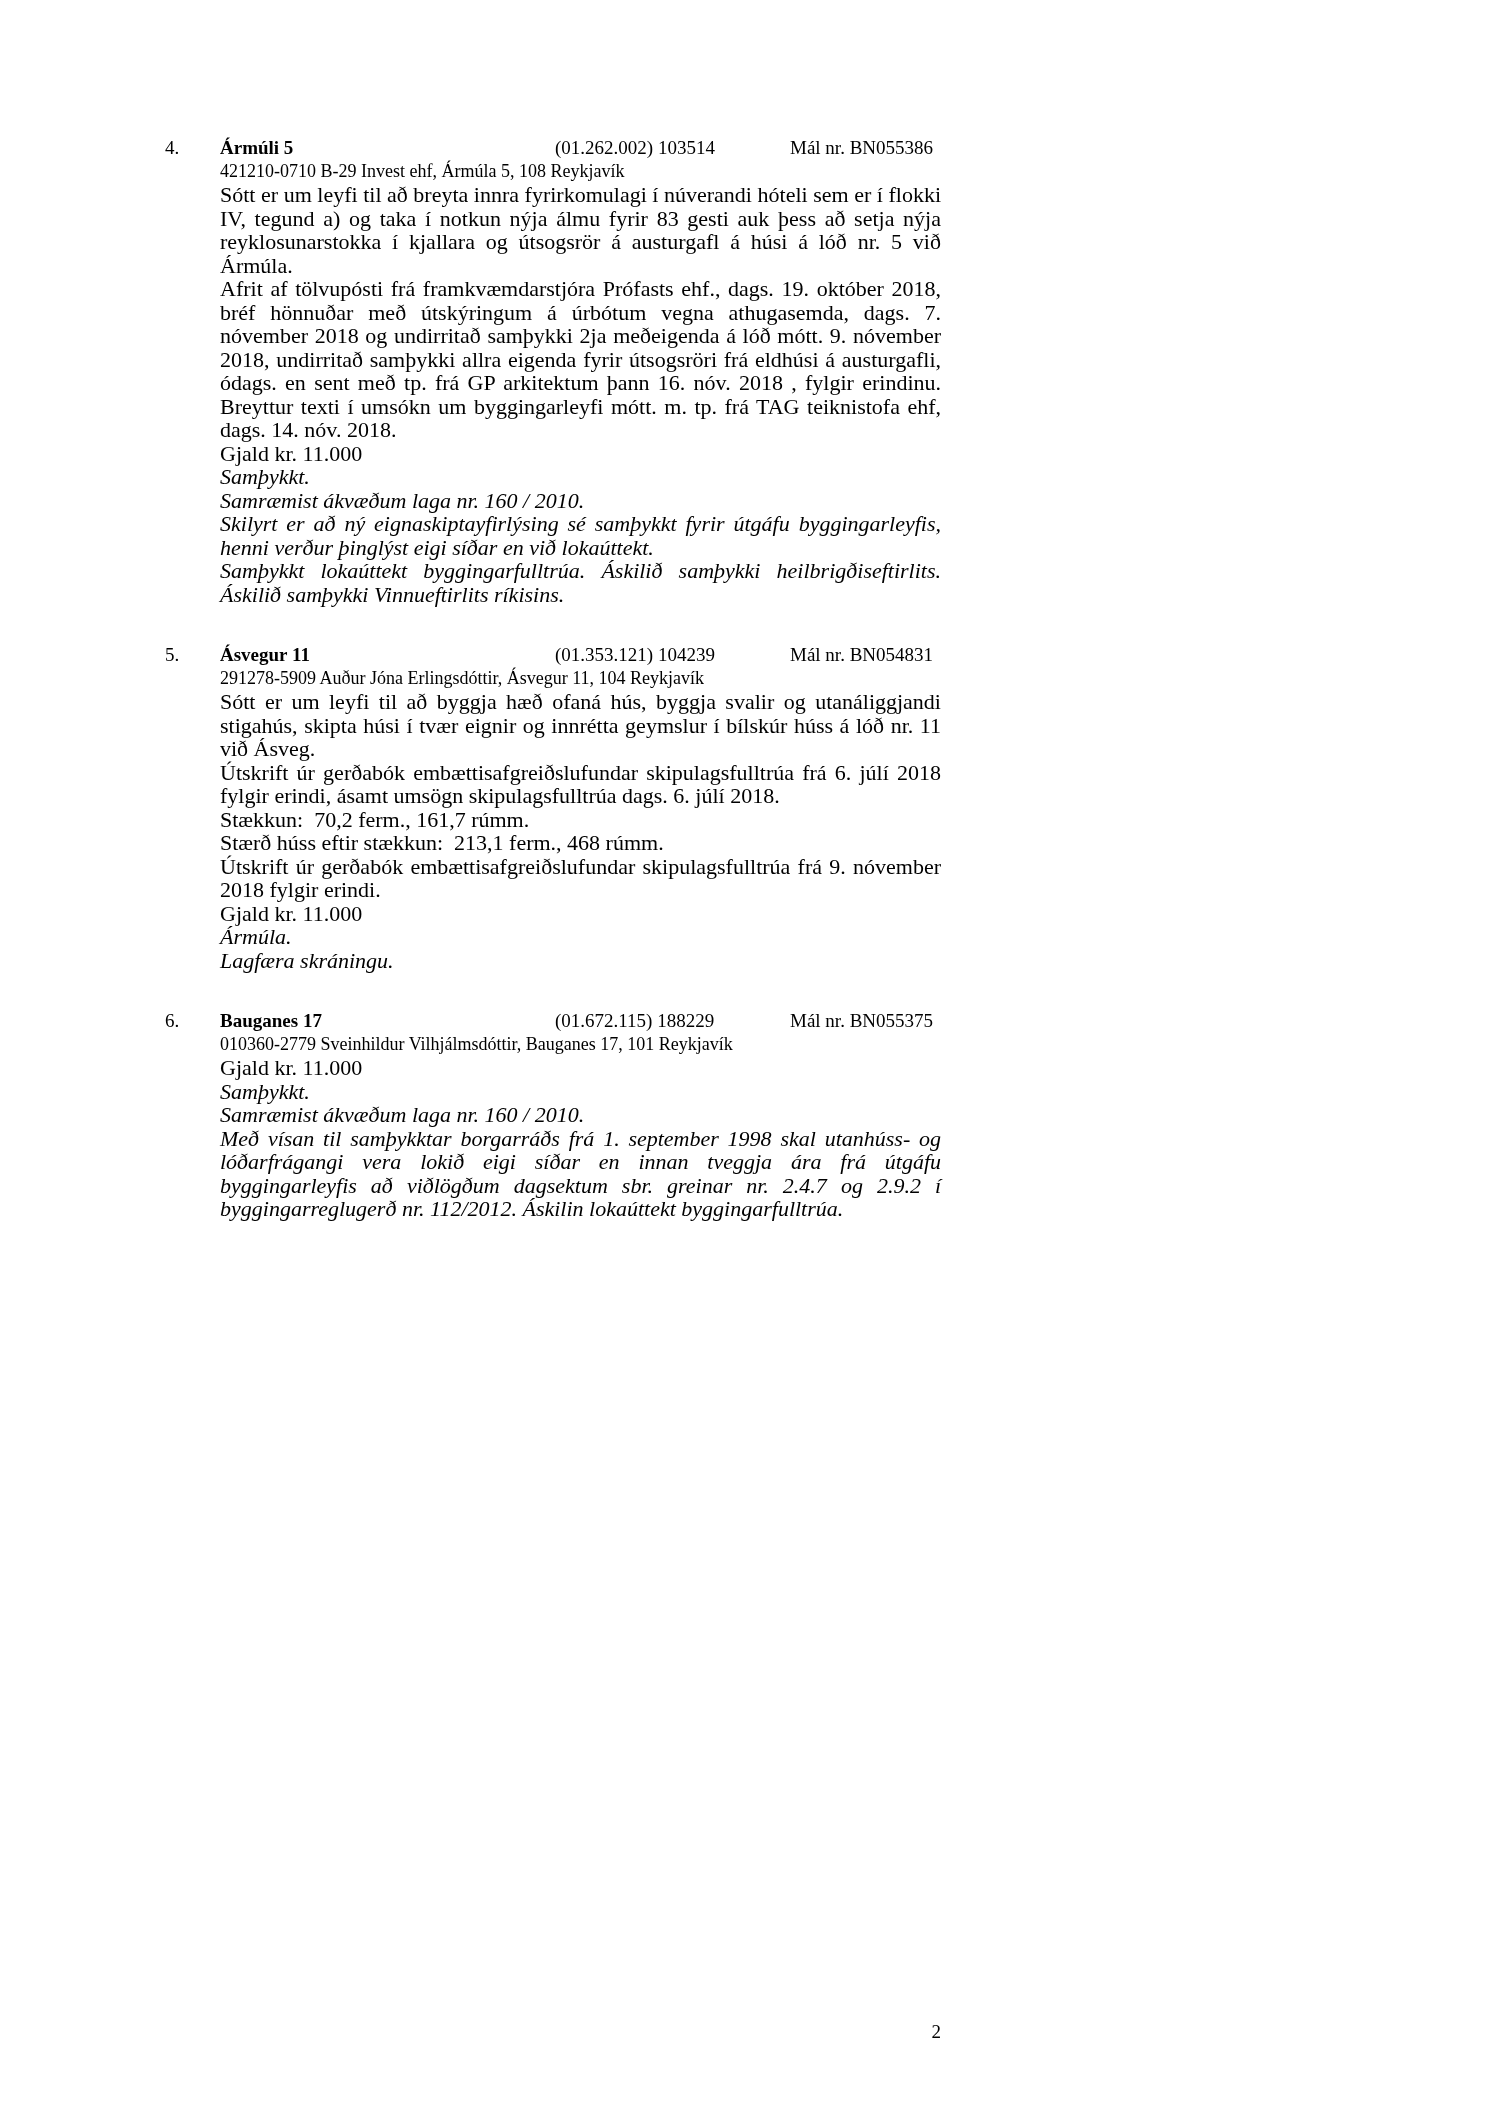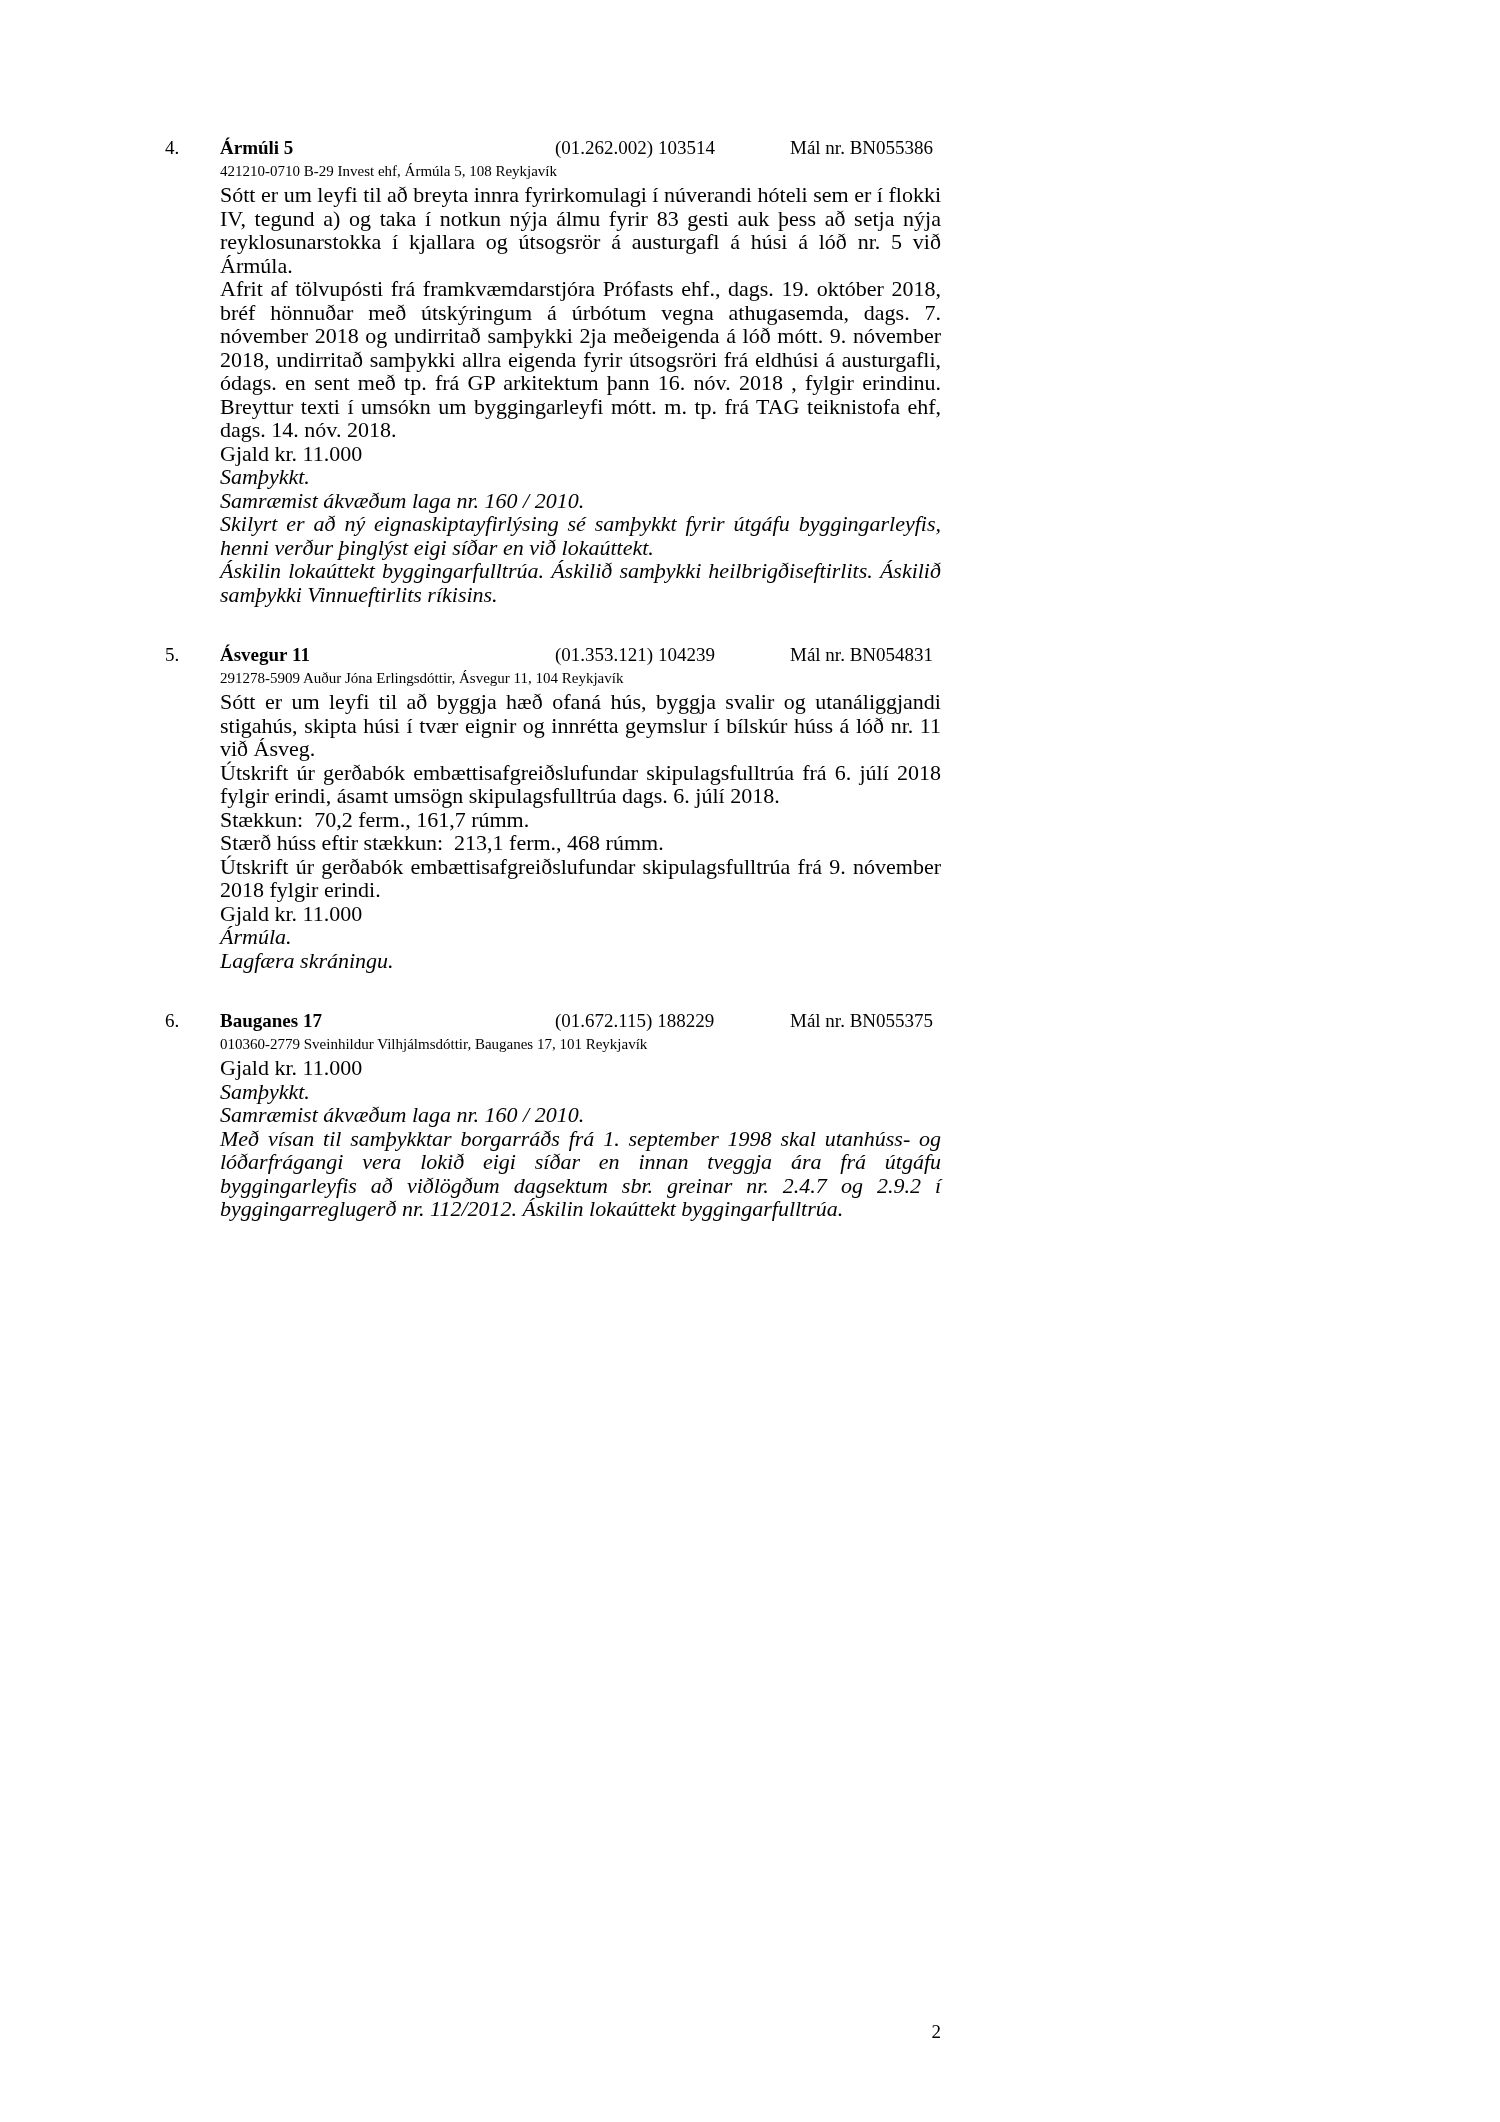--- a/index.html
+++ b/index.html
@@ -42,21 +42,21 @@
     top: 0;
     font-weight: normal;
   }
   .item-case {
     position: absolute;
     left: 570px;
     top: 0;
     font-weight: normal;
   }
   .owner-line {
-    font-size: 15px;
+    font-size: 18px;
     line-height: 23.5px;
   }
   .para {
     font-size: 22px;
     line-height: 23.5px;
     text-align: justify;
   }
   .para.italic { font-style: italic; }
   .page-number {
     position: absolute;
@@ -75,21 +75,21 @@
   <section class="content">
       <section class="permit-item">
         <div class="item-header"><span class="item-number">4.</span><span class="item-title">Ármúli 5</span><span class="item-reference">(01.262.002) 103514</span><span class="item-case">Mál nr. BN055386</span></div>
         <div class="owner-line">421210-0710 B-29 Invest ehf, Ármúla 5, 108 Reykjavík</div>
         <p class="para">Sótt er um leyfi til að breyta innra fyrirkomulagi í núverandi hóteli sem er í flokki IV, tegund a) og taka í notkun nýja álmu fyrir 83 gesti auk þess að setja nýja reyklosunarstokka í kjallara og útsogsrör á austurgafl á húsi á lóð nr. 5 við Ármúla.</p>
         <p class="para">Afrit af tölvupósti frá framkvæmdarstjóra Prófasts ehf., dags. 19. október 2018, bréf hönnuðar með útskýringum á úrbótum vegna athugasemda, dags. 7. nóvember 2018 og undirritað samþykki 2ja meðeigenda á lóð mótt. 9. nóvember 2018, undirritað samþykki allra eigenda fyrir útsogsröri frá eldhúsi á austurgafli, ódags. en sent með tp. frá GP arkitektum þann 16. nóv. 2018 , fylgir erindinu. Breyttur texti í umsókn um byggingarleyfi mótt. m. tp. frá TAG teiknistofa ehf, dags. 14. nóv. 2018.</p>
         <p class="para">Gjald kr. 11.000</p>
         <p class="para italic">Samþykkt.</p>
         <p class="para italic">Samræmist ákvæðum laga nr. 160 / 2010.</p>
         <p class="para italic">Skilyrt er að ný eignaskiptayfirlýsing sé samþykkt fyrir útgáfu byggingarleyfis, henni verður þinglýst eigi síðar en við lokaúttekt.</p>
-        <p class="para italic">Áskilin lokaúttekt byggingarfulltrúa. Áskilið samþykki heilbrigðiseftirlits. Áskilið samþykki Vinnueftirlits ríkisins.</p>
+        <p class="para italic">Samþykkt lokaúttekt byggingarfulltrúa. Áskilið samþykki heilbrigðiseftirlits. Áskilið samþykki Vinnueftirlits ríkisins.</p>
       </section>
       <section class="permit-item">
         <div class="item-header"><span class="item-number">5.</span><span class="item-title">Ásvegur 11</span><span class="item-reference">(01.353.121) 104239</span><span class="item-case">Mál nr. BN054831</span></div>
         <div class="owner-line">291278-5909 Auður Jóna Erlingsdóttir, Ásvegur 11, 104 Reykjavík</div>
         <p class="para">Sótt er um leyfi til að byggja hæð ofaná hús, byggja svalir og utanáliggjandi stigahús, skipta húsi í tvær eignir og innrétta geymslur í bílskúr húss á lóð nr. 11 við Ásveg.</p>
         <p class="para">Útskrift úr gerðabók embættisafgreiðslufundar skipulagsfulltrúa frá 6. júlí 2018 fylgir erindi, ásamt umsögn skipulagsfulltrúa dags. 6. júlí 2018.</p>
         <p class="para">Stækkun:&nbsp; 70,2 ferm., 161,7 rúmm.</p>
         <p class="para">Stærð húss eftir stækkun:&nbsp; 213,1 ferm., 468 rúmm.</p>
         <p class="para">Útskrift úr gerðabók embættisafgreiðslufundar skipulagsfulltrúa frá 9. nóvember 2018 fylgir erindi.</p>
         <p class="para">Gjald kr. 11.000</p>

